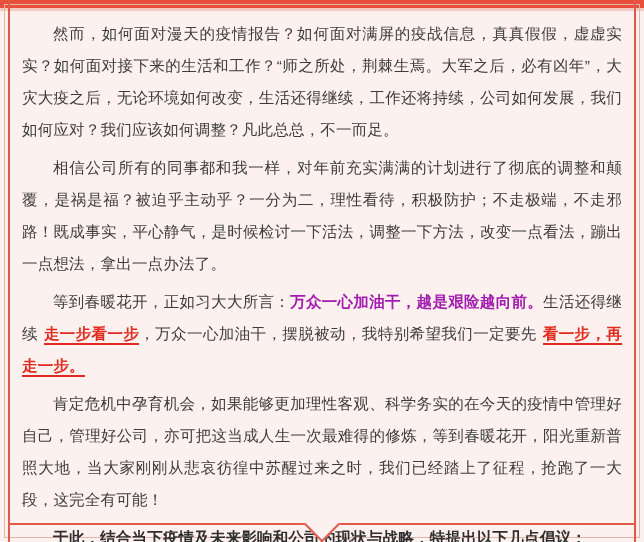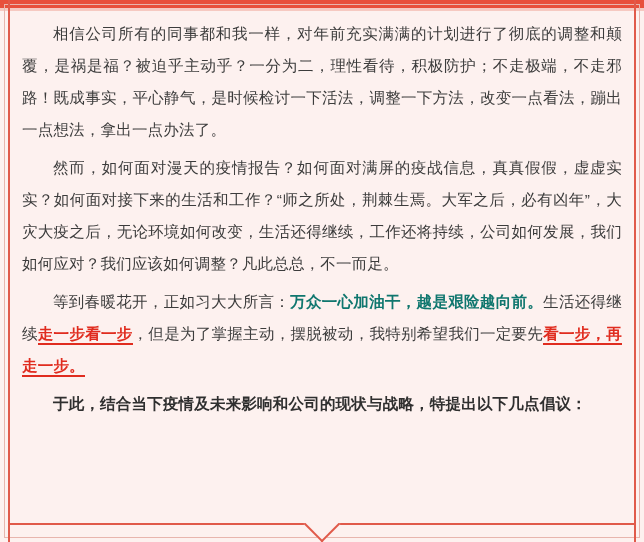--- a/index.html
+++ b/index.html
@@ -111,48 +111,50 @@
     color: #3c3c3c;
     text-align: justify;
     text-justify: inter-ideograph;
     letter-spacing: 0.2px;
     text-indent: 2em;
   }
   p.para:last-child {
     margin-bottom: 0;
   }
   .hl-red {
-    color: #0f766e;
+    color: #a21caf;
     font-weight: bold;
   }
   .hl-red-u {
     color: #e02c1f;
     font-weight: bold;
     border-bottom: 2px solid #e02c1f;
     padding-bottom: 1px;
+    margin-left: 6px;
   }
   .bold {
     font-weight: bold;
     color: #2f2f2f;
   }
 </style>
 </head>
 <body>
 
 <div class="page">
 
   <div class="top-bar"></div>
   <div class="top-accent"></div>
   <div class="frame-outer"></div>
   <div class="frame-inner"></div>
 
   <div class="content">
+    <p class="para"><span>然而，如何面对漫天的疫情报告？如何面对满屏的疫战信息，真真假假，虚虚实实？如何面对接下来的生活和工作？“师之所处，荆棘生焉。大军之后，必有凶年”，大灾大疫之后，无论环境如何改变，生活还得继续，工作还将持续，公司如何发展，我们如何应对？我们应该如何调整？凡此总总，不一而足。</span></p>
     <p class="para"><span>相信公司所有的同事都和我一样，对年前充实满满的计划进行了彻底的调整和颠覆，是祸是福？被迫乎主动乎？一分为二，理性看待，积极防护；不走极端，不走邪路！既成事实，平心静气，是时候检讨一下活法，调整一下方法，改变一点看法，蹦出一点想法，拿出一点办法了。</span></p>
-    <p class="para"><span>然而，如何面对漫天的疫情报告？如何面对满屏的疫战信息，真真假假，虚虚实实？如何面对接下来的生活和工作？“师之所处，荆棘生焉。大军之后，必有凶年”，大灾大疫之后，无论环境如何改变，生活还得继续，工作还将持续，公司如何发展，我们如何应对？我们应该如何调整？凡此总总，不一而足。</span></p>
-    <p class="para"><span>等到春暖花开，正如习大大所言：</span><span class="hl-red">万众一心加油干，越是艰险越向前。</span><span>生活还得继续</span><span class="hl-red-u">走一步看一步</span><span>，但是为了掌握主动，摆脱被动，我特别希望我们一定要先</span><span class="hl-red-u">看一步，再走一步。</span></p>
+    <p class="para"><span>等到春暖花开，正如习大大所言：</span><span class="hl-red">万众一心加油干，越是艰险越向前。</span><span>生活还得继续</span><span class="hl-red-u">走一步看一步</span><span>，万众一心加油干，摆脱被动，我特别希望我们一定要先</span><span class="hl-red-u">看一步，再走一步。</span></p>
+    <p class="para"><span>肯定危机中孕育机会，如果能够更加理性客观、科学务实的在今天的疫情中管理好自己，管理好公司，亦可把这当成人生一次最难得的修炼，等到春暖花开，阳光重新普照大地，当大家刚刚从悲哀彷徨中苏醒过来之时，我们已经踏上了征程，抢跑了一大段，这完全有可能！</span></p>
     <p class="para"><span class="bold">于此，结合当下疫情及未来影响和公司的现状与战略，特提出以下几点倡议：</span></p>
   </div>
 
   <div class="bottom-zone">
     <div class="bottom-line"></div>
     <div class="bottom-chevron"></div>
     <div class="bottom-cover"></div>
   </div>
 
 </div>

